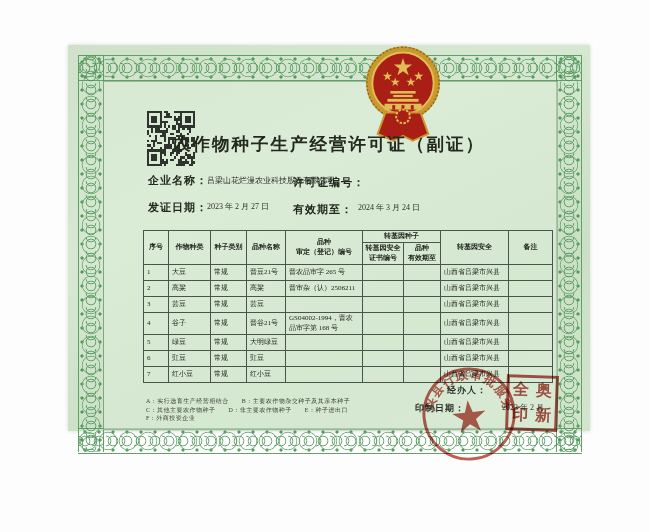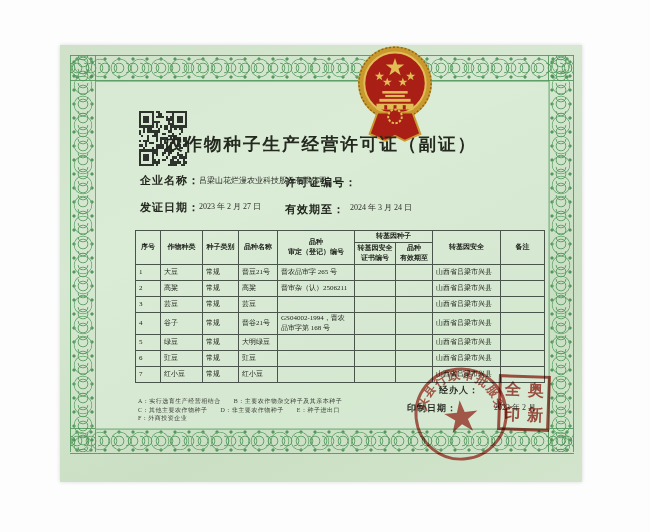--- a/index.html
+++ b/index.html
@@ -1,18 +1,18 @@
 <!DOCTYPE html>
 <html><head>
 <meta charset="utf-8">
 <style>
   html,body{margin:0;padding:0;background:#ffffff;width:650px;height:532px;overflow:hidden;
     font-family:"Liberation Serif","DejaVu Serif",serif;}
   .page{position:relative;width:650px;height:532px;background:#fdfdfd;}
-  .paper{position:absolute;left:60px;top:45px;width:522px;height:437px;
+  .paper{position:absolute;left:68px;top:45px;width:522px;height:386px;
     background:linear-gradient(155deg,#cfe2c9 0%,#d6e8d1 35%,#cadfc4 70%,#d2e5cc 100%);
     box-shadow:0 0 4px rgba(0,0,0,.15);}
   
   .band{position:absolute;opacity:.9;}
   .band-h{height:24px;left:10px;right:8px;
     border-top:1px solid #55985e;border-bottom:1px solid #55985e;
     background-image:
       radial-gradient(circle 7px at 7px 12px, rgba(0,0,0,0) 4.1px, #4a9054 4.8px, rgba(0,0,0,0) 5.7px),
       radial-gradient(circle 7px at 0px 12px, rgba(0,0,0,0) 4.1px, #4a9054 4.8px, rgba(0,0,0,0) 5.7px),
       radial-gradient(circle 10px at 10px 12px, rgba(0,0,0,0) 8.1px, #5fa368 8.7px, rgba(0,0,0,0) 9.6px),

